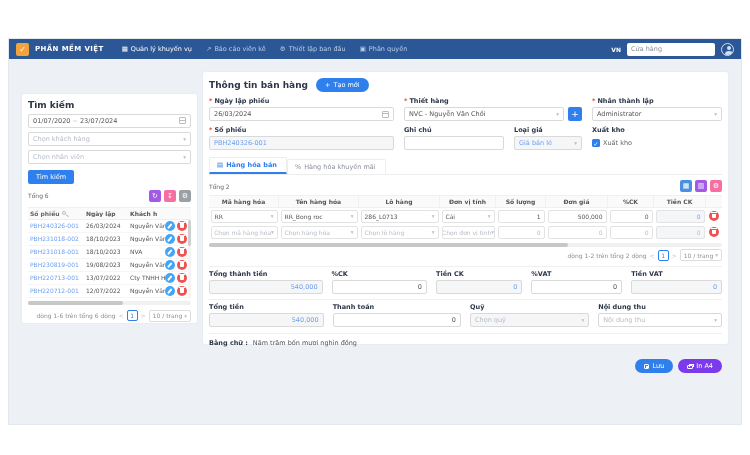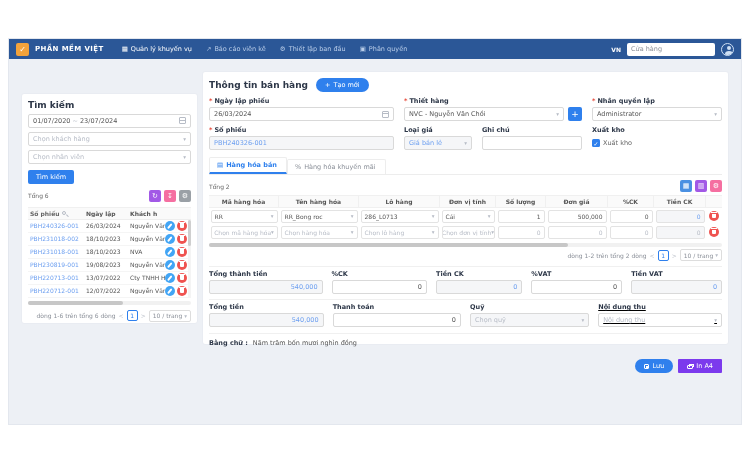--- a/index.html
+++ b/index.html
@@ -116,29 +116,29 @@
   .cell { height:13px; border:1px solid #e3e3e3; border-radius:2px; margin:0 1.5px; display:flex; align-items:center; padding:0 3px; font-size:6px; color:#555; background:#fff; overflow:hidden; white-space:nowrap; }
   .cell.center { justify-content:center; }
   .cell.center .chev, .cell .chev { margin-left:auto; }
   .cell.disabled { background:#f5f6f8; }
   .irow-del { display:flex; justify-content:center; }
 
   .itable-pager { margin-top:2px; }
 
   .totrow { display:flex; gap:9px; border-top:1px solid #f0f0f0; margin-top:5px; padding-top:3px; }
   .t1{flex:1.25;} .t2{flex:1.05;} .t3{flex:0.95;} .t4{flex:1.0;} .t5{flex:1.0;}
-  .b1{flex:1.25;} .b2{flex:1.4;} .b3{flex:1.3;} .b4{flex:1.35;text-decoration:underline;}
+  .b1{flex:1.25;} .b2{flex:1.4;} .b3{flex:1.3;} .b4{flex:1.35;}
 
   .words-row { display:flex; gap:5px; align-items:center; border-top:1px solid #f0f0f0; margin-top:6px; padding-top:5px; font-size:6.5px; }
   .words-label { font-weight:bold; color:#2d3748; }
   .words-value { color:#555; }
 
   .actions-row { display:flex; justify-content:flex-end; gap:5px; margin-top:12px; }
   .btn-save { height:14px; padding:0 9px; background:#2f80ed; border-radius:8px; font-size:6.5px; }
-  .btn-print { height:14px; padding:0 9px; background:#7c3aed; border-radius:1px; font-size:6.5px; }
+  .btn-print { height:14px; padding:0 9px; background:#7c3aed; border-radius:7px; font-size:6.5px; }
   .icon-floppy { width:5px; height:5px; border:1px solid #fff; border-radius:1px; position:relative; }
   .icon-floppy::after { content:""; position:absolute; bottom:0; left:1px; width:2px; height:2px; background:#fff; }
   .icon-print { width:6px; height:4px; border:1px solid #fff; border-radius:1px; position:relative; margin-top:2px; }
   .icon-print::before { content:""; position:absolute; top:-2.5px; left:1px; width:3px; height:2px; border:1px solid #fff; border-bottom:none; }
 </style>
 </head>
 <body>
 
 <div class="page">
   <div class="app">
@@ -335,53 +335,53 @@
               <div class="input grow">
                 <span>NVC - Nguyễn Văn Chồi</span>
                 <span class="chev">▾</span>
               </div>
               <div class="plus-btn">+</div>
             </div>
           </div>
           <div class="fgroup w-staff">
             <div class="flabel">
                 <span class="req">*</span>
-                <span>Nhân quyền lập</span>
+                <span>Nhân thành lập</span>
               </div>
             <div class="input">
               <span>Administrator</span>
               <span class="chev">▾</span>
             </div>
           </div>
         </div>
 
         <div class="frow">
           <div class="fgroup w-code2">
             <div class="flabel">
                 <span class="req">*</span>
                 <span>Số phiếu</span>
               </div>
             <div class="input disabled">
               <span class="blue-text">PBH240326-001</span>
             </div>
           </div>
+          <div class="fgroup w-note">
+            <div class="flabel">
+                <span>Ghi chú</span>
+              </div>
+            <div class="input"></div>
+          </div>
           <div class="fgroup w-ptype">
             <div class="flabel">
                 <span>Loại giá</span>
               </div>
             <div class="input disabled">
               <span class="blue-text">Giá bán lẻ</span>
               <span class="chev">▾</span>
             </div>
-          </div>
-          <div class="fgroup w-note">
-            <div class="flabel">
-                <span>Ghi chú</span>
-              </div>
-            <div class="input"></div>
           </div>
           <div class="fgroup w-exp">
             <div class="flabel">
                 <span>Xuất kho</span>
               </div>
             <div class="cb-line">
               <span class="cb">✓</span>
               <span class="cb-label">Xuất kho</span>
             </div>
           </div>

